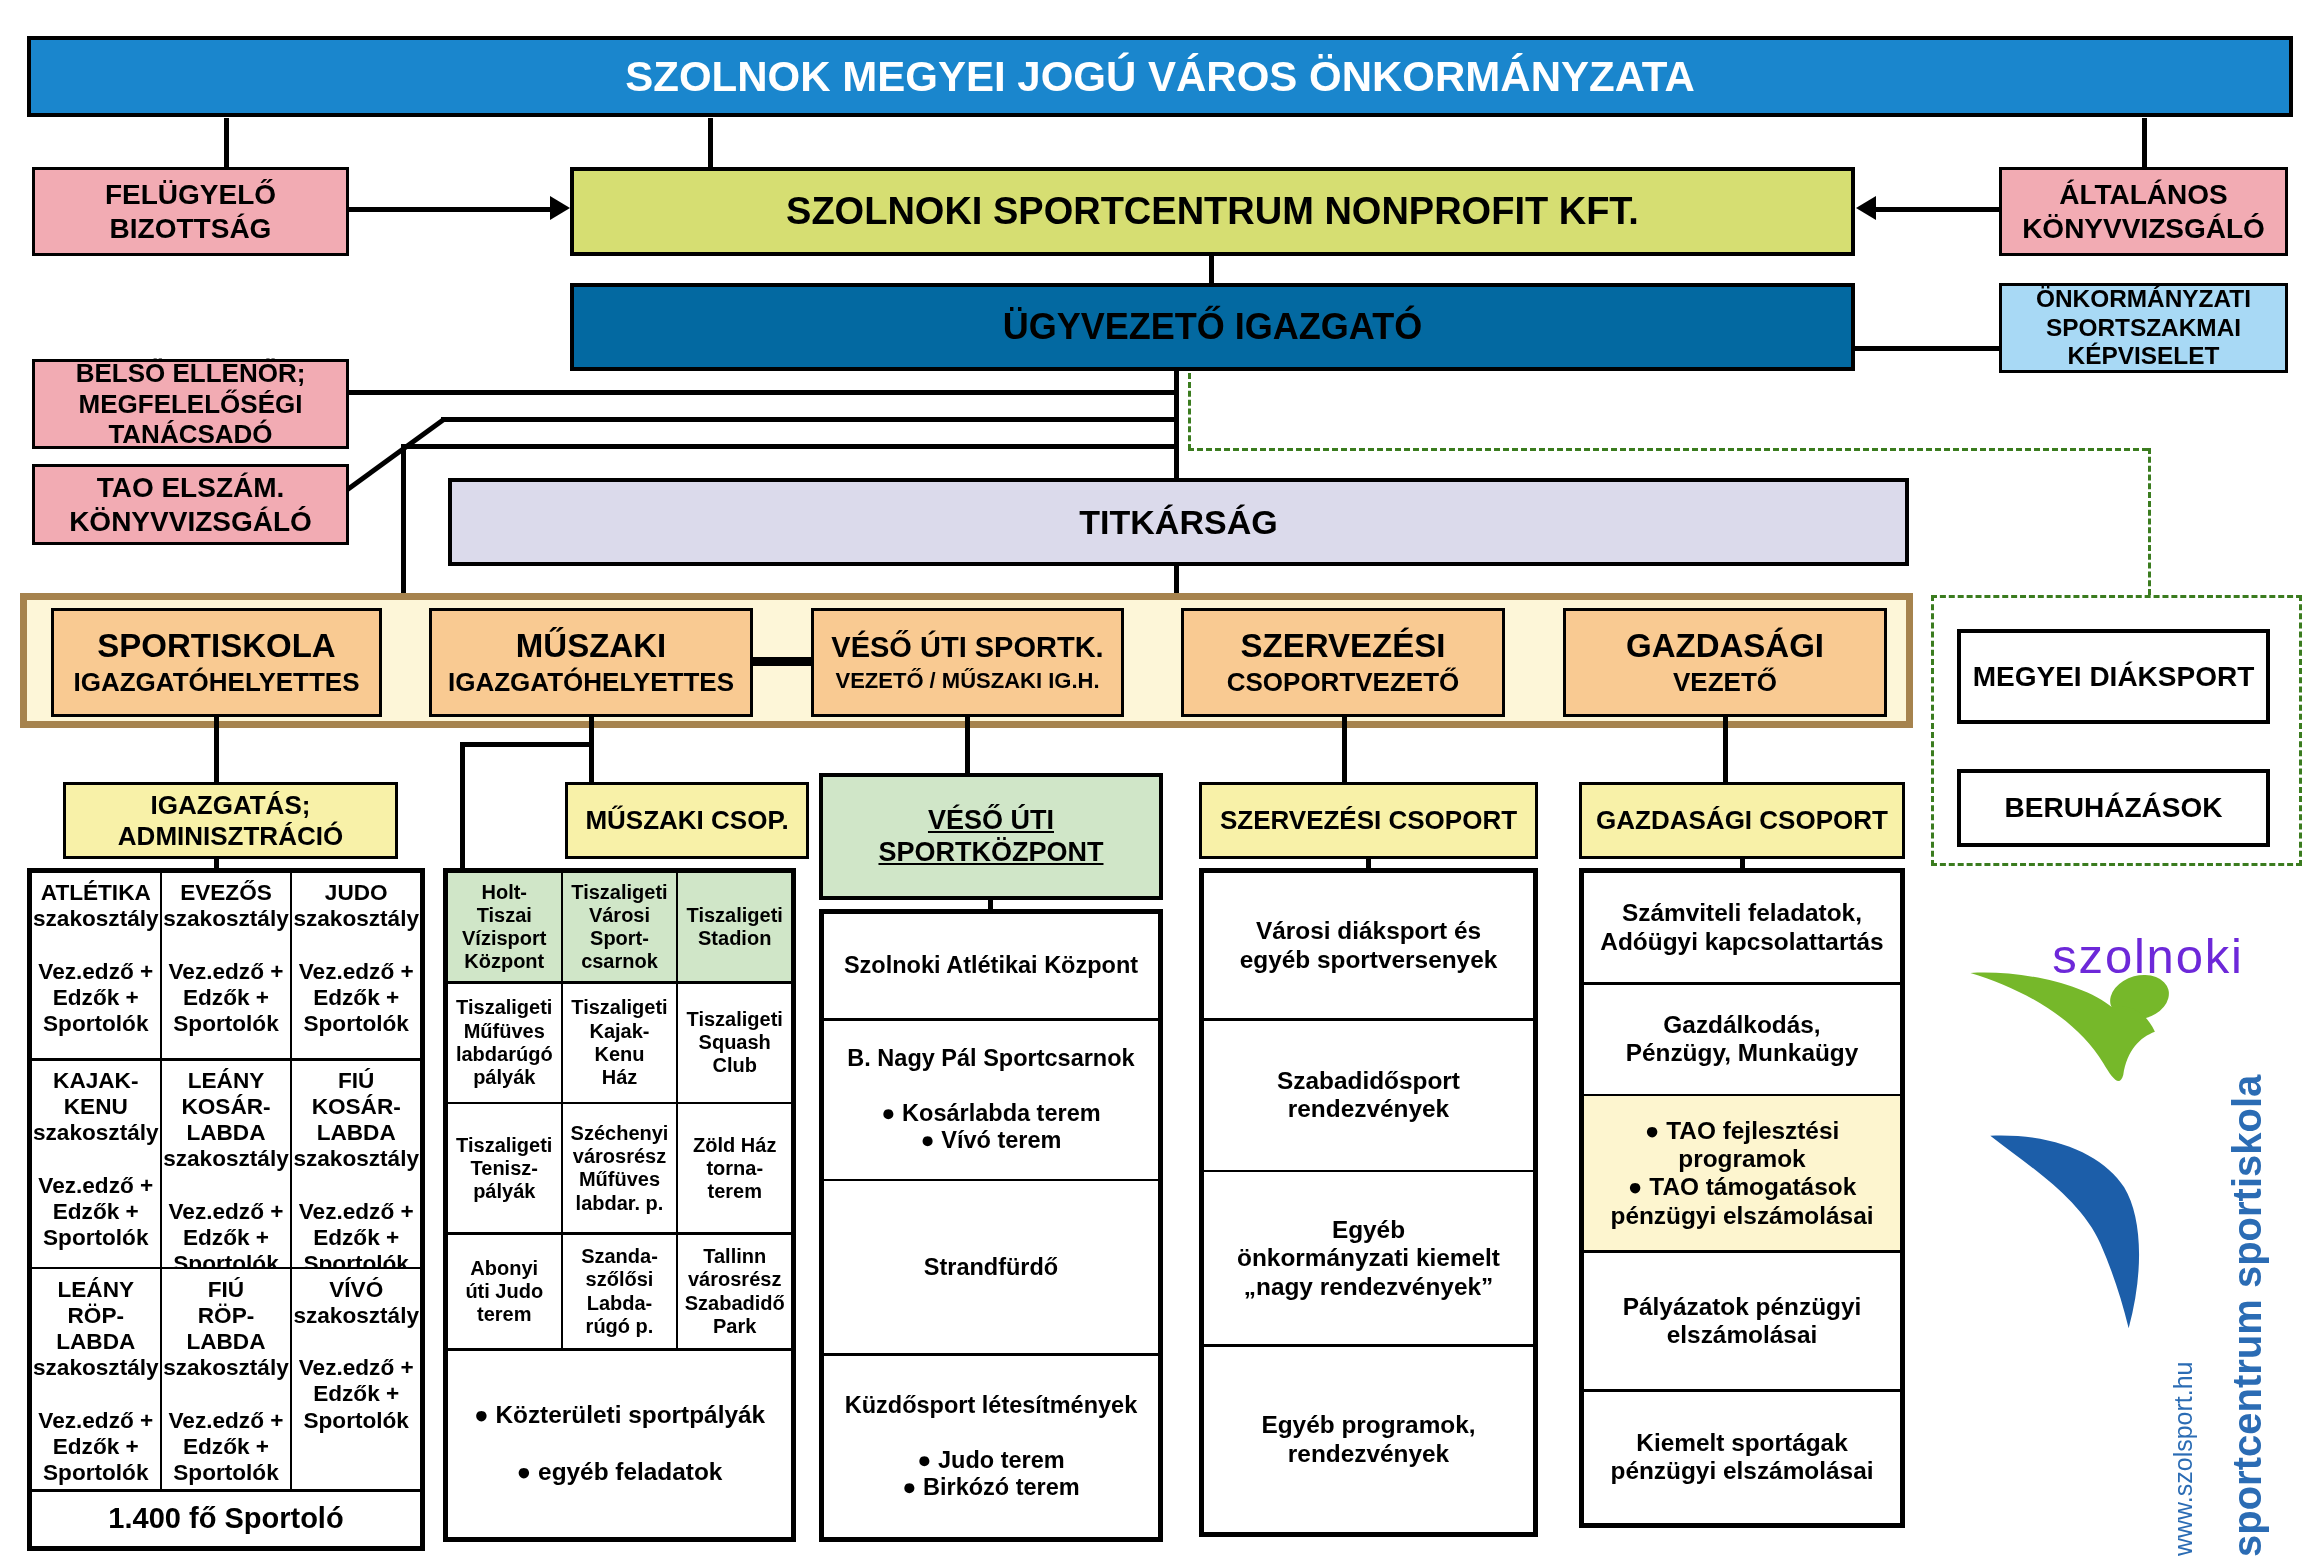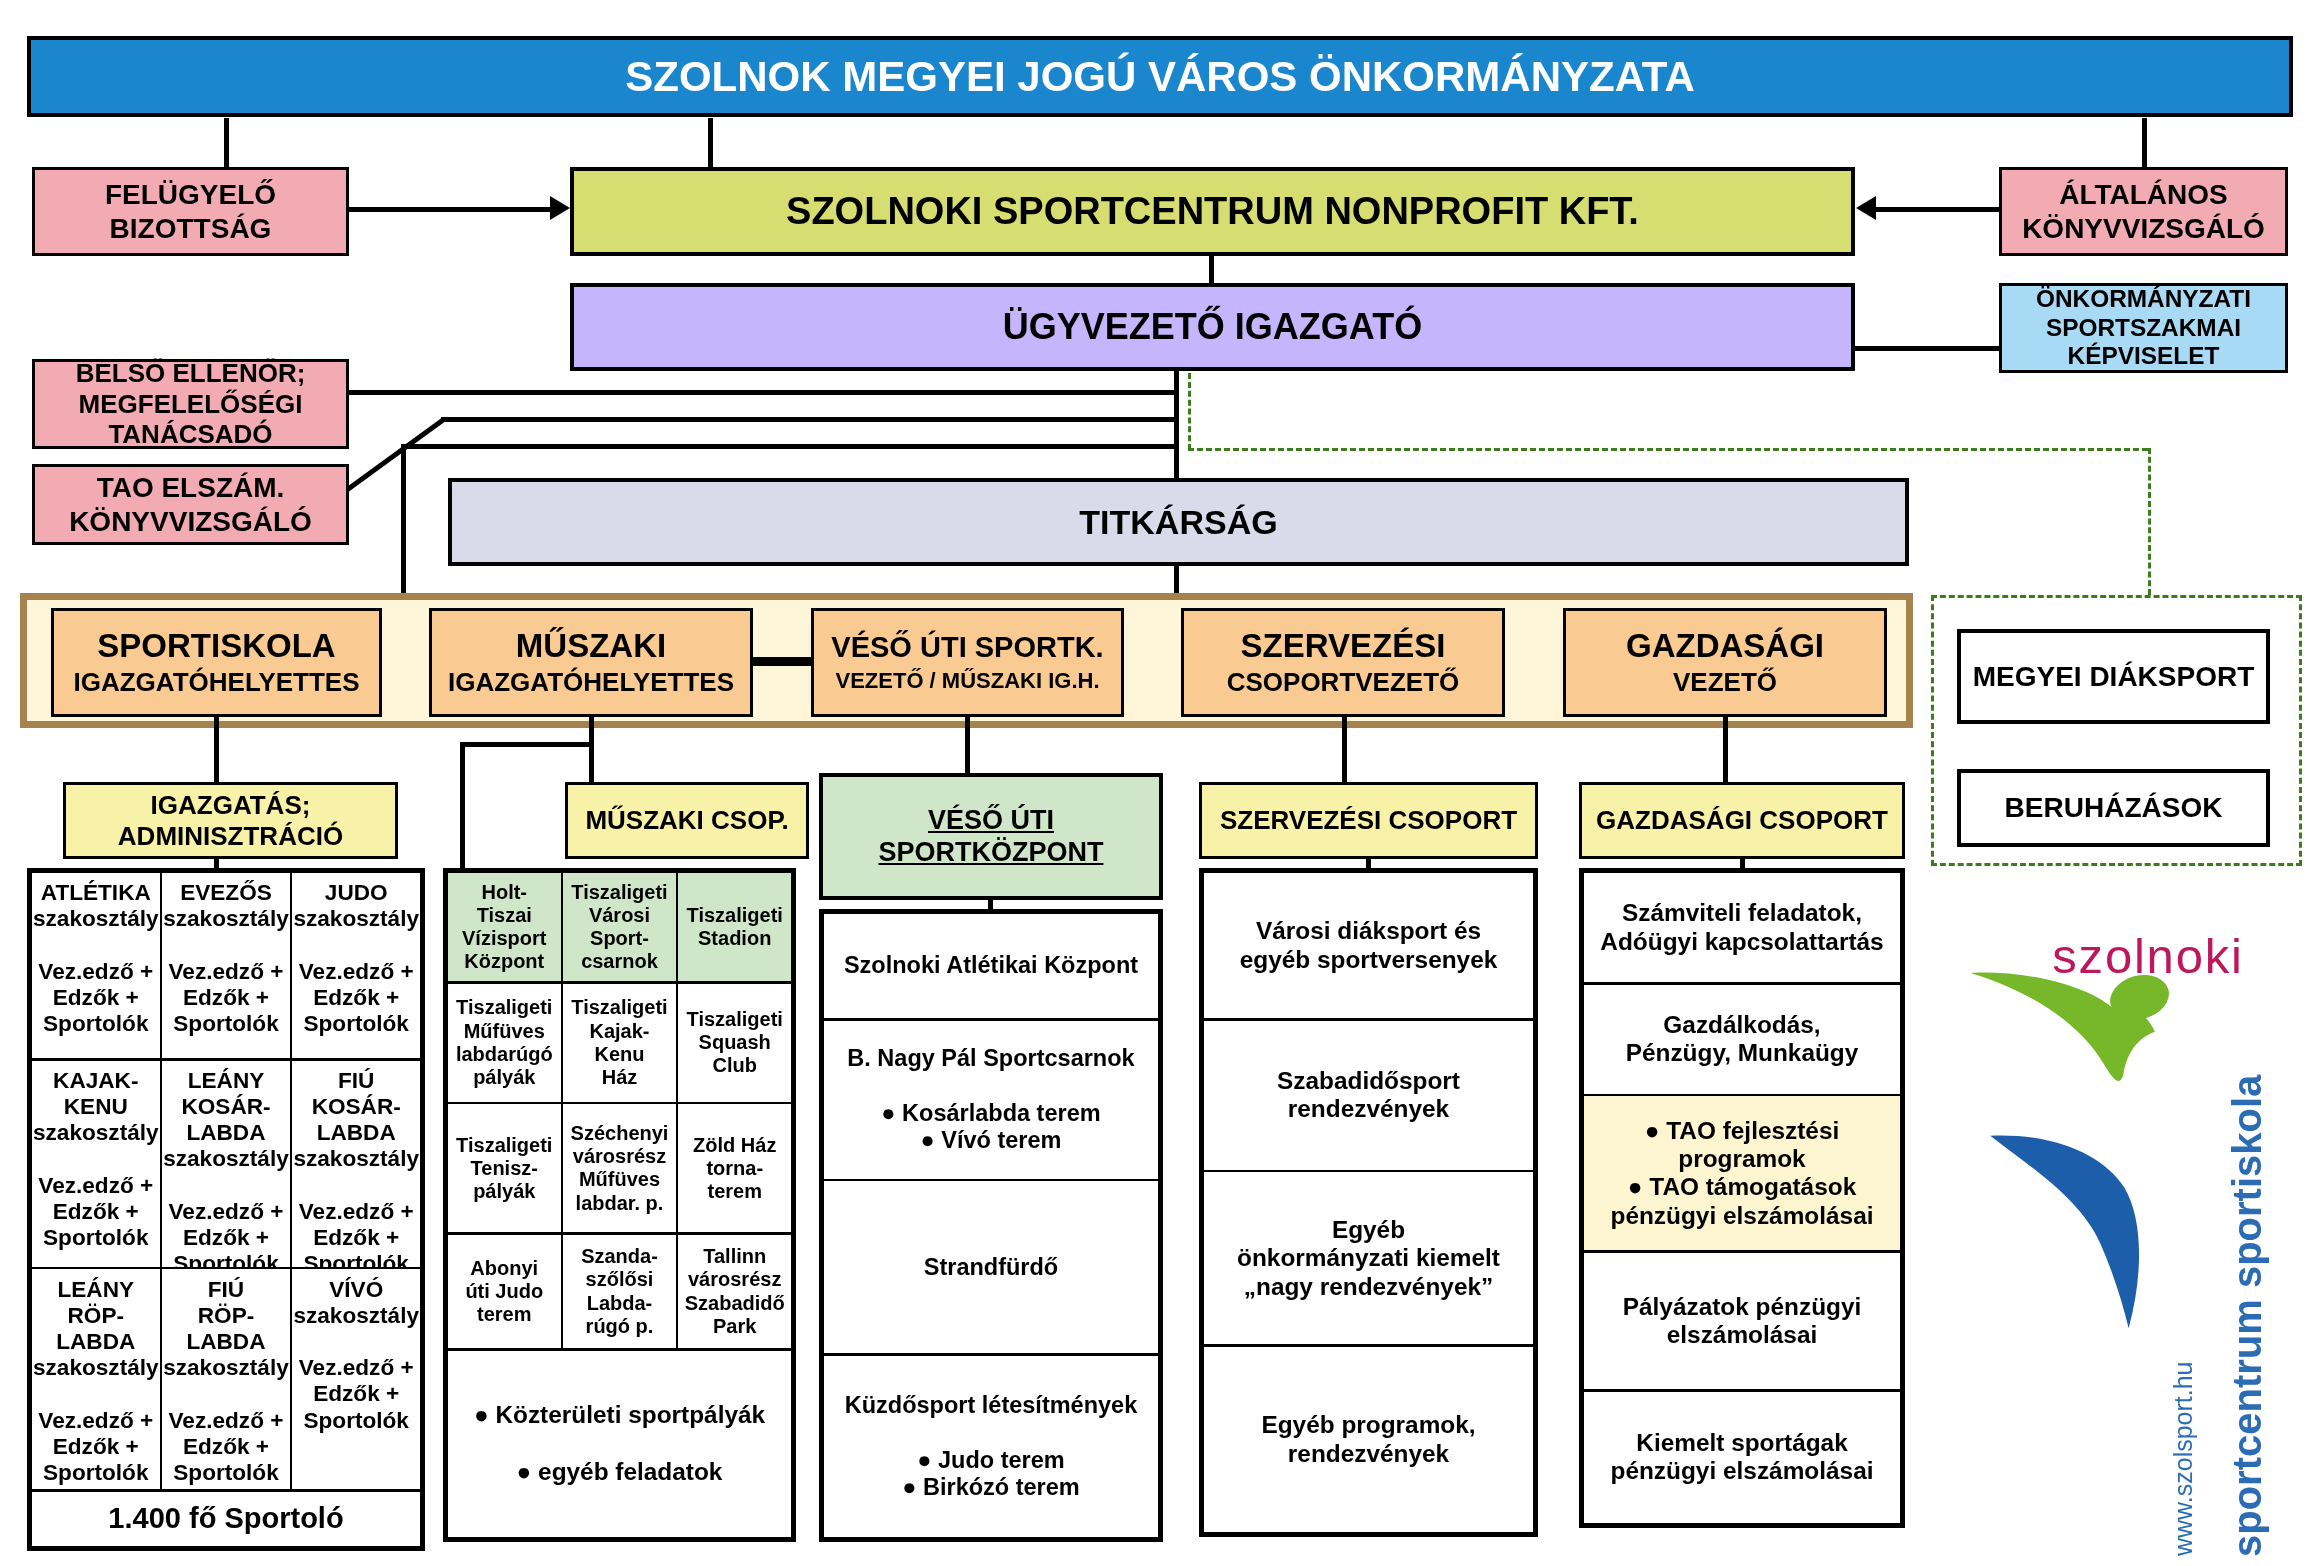--- a/index.html
+++ b/index.html
@@ -44,21 +44,21 @@
   <div class="arr" style="left:550px;top:196px;border-top:12.7px solid transparent;border-bottom:12.7px solid transparent;border-left:20px solid #000;"></div>
   <div class="box" style="left:570px;top:167px;width:1285px;height:89px;background:#d6de72;border-width:4.5px;">
     <div style="font-size:38px;">SZOLNOKI SPORTCENTRUM NONPROFIT KFT.</div>
   </div>
   <div class="arr" style="left:1856px;top:196px;border-top:12.7px solid transparent;border-bottom:12.7px solid transparent;border-right:20px solid #000;"></div>
   <div class="hl" style="left:1876px;top:207px;width:123px;"></div>
   <div class="box pre" style="left:1999px;top:167px;width:289px;height:89px;background:#f2abb3;font-size:28px;">ÁLTALÁNOS
 KÖNYVVIZSGÁLÓ</div>
 
   <div class="vl" style="left:1209px;top:256px;height:27px;"></div>
-  <div class="box" style="left:570px;top:283px;width:1285px;height:88px;background:#c4b5fd;border-width:4.5px;">
+  <div class="box" style="left:570px;top:283px;width:1285px;height:88px;background:#0369a1;border-width:4.5px;">
     <div style="font-size:36px;">ÜGYVEZETŐ IGAZGATÓ</div>
   </div>
   <div class="hl" style="left:1854px;top:346px;width:145px;"></div>
   <div class="box pre" style="left:1999px;top:283px;width:289px;height:90px;background:#a8d9f5;font-size:24.4px;">ÖNKORMÁNYZATI
 SPORTSZAKMAI
 KÉPVISELET</div>
 
   <div class="vl" style="left:1174px;top:371px;height:107px;"></div>
   <div class="hl" style="left:348px;top:390px;width:826px;"></div>
   <div class="hl" style="left:441px;top:417px;width:733px;"></div>
@@ -281,21 +281,21 @@
 programok
 ● TAO támogatások
 pénzügyi elszámolásai</div>
     <div class="c pre mid">Pályázatok pénzügyi
 elszámolásai</div>
     <div class="c pre mid">Kiemelt sportágak
 pénzügyi elszámolásai</div>
   </div>
 
   <div style="position:absolute;left:1954px;top:887px;width:362px;height:680px;">
-    <div style="position:absolute;left:90px;top:41px;width:208px;text-align:center;font-size:49px;font-weight:normal;color:#be185d;letter-spacing:1.8px;">szolnoki</div>
+    <div style="position:absolute;left:90px;top:41px;width:208px;text-align:center;font-size:49px;font-weight:normal;color:#6d28d9;letter-spacing:1.8px;">szolnoki</div>
     <svg width="362" height="680" viewBox="0 0 400 752" style="position:absolute;left:0;top:0;">
       <ellipse cx="205" cy="122" rx="33" ry="24" transform="rotate(-15 205 122)" fill="#76b82a"></ellipse>
       <path d="M18,95 C75,112 135,145 165,195 C175,212 183,222 187,208 C191,180 206,166 222,160 C211,136 191,128 176,134 C141,105 70,92 18,95 Z" fill="#76b82a"></path>
       <path d="M40,275 C85,310 140,345 162,395 C175,425 185,455 193,488 C210,425 208,365 188,332 C165,297 112,272 40,275 Z" fill="#1c5ea9"></path>
     </svg>
     <div style="position:absolute;left:215px;top:425px;height:244px;writing-mode:vertical-rl;transform:rotate(180deg);font-weight:normal;font-size:25px;color:#2b6cb4;">www.szolsport.hu</div>
     <div style="position:absolute;left:271px;top:172px;height:498px;writing-mode:vertical-rl;transform:rotate(180deg);font-weight:bold;font-size:40px;color:#2b6cb4;">sportcentrum sportiskola</div>
   </div>
 
 </div>

